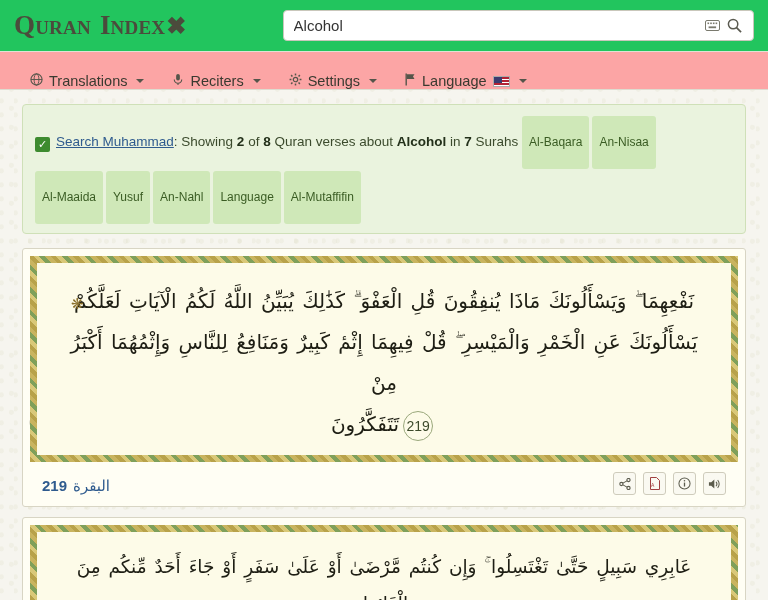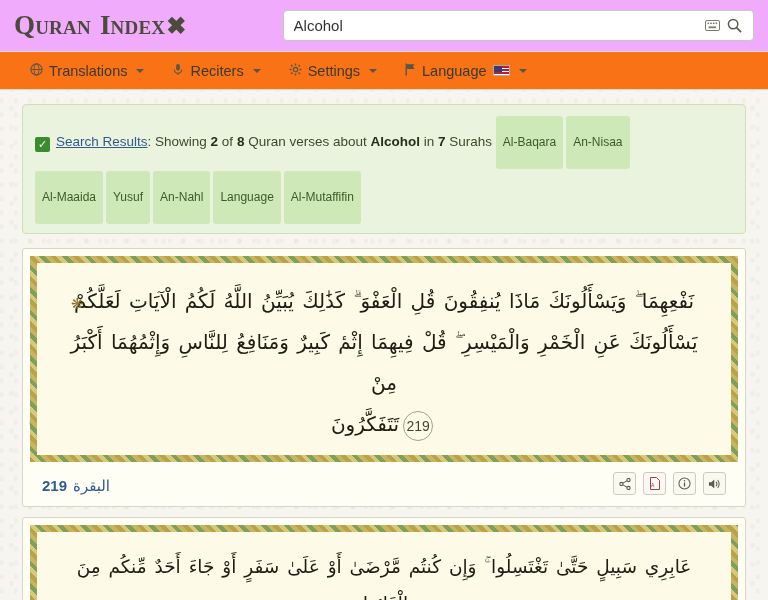--- a/index.html
+++ b/index.html
@@ -13,21 +13,21 @@
   body {
     background-image:
       radial-gradient(circle at 10% 20%, rgba(210,210,180,.18) 0 2px, transparent 3px),
       radial-gradient(circle at 60% 70%, rgba(210,210,180,.18) 0 2px, transparent 3px);
     background-size: 14px 14px, 19px 19px;
   }
 
   
   .header {
     height: 52px;
-    background: #f0abfc;
+    background: #22c55e;
     display: flex;
     align-items: center;
     padding: 11px 14px;
     border-bottom: 1px solid #e2e0d5;
   }
   .logo {
     font-family: "Liberation Serif", serif;
     font-size: 27px;
     font-weight: bold;
     color: #4b4b3c;
@@ -63,23 +63,23 @@
   .icon-btn {
     width: 22px; height: 20px;
     display: flex; align-items: center; justify-content: center;
     color: #7a7a6e;
     cursor: pointer;
   }
 
   
   .navbar {
     height: 38px;
-    background: #f97316;
-    display: flex;
-    align-items: center;
+    background: #fca5a5;
+    display: flex;
+    align-items: flex-end;
     padding: 0 30px;
     gap: 28px;
     border-bottom: 1px solid #dedcd0;
     font-size: 14.5px;
     color: #3a3a30;
   }
   .navitem {
     display: flex;
     align-items: center;
     gap: 6px;
@@ -323,21 +323,21 @@
         <path d="M2 1.2 H9.5 L8 3.6 L9.5 6 H2 Z" fill="#55554a"></path>
       </svg>
     </span>
     <span>Language</span>
     <span class="flagimg"></span>
     <span class="caret"></span>
   </div>
 </div>
 
 <div class="results-banner">
-  <span class="check">✓</span><a class="link">Search Results</a><span>: Showing </span><b>2</b><span> of </span><b>8</b><span> Quran verses about </span><b>Alcohol</b><span> in </span><b>7</b><span> Surahs</span>
+  <span class="check">✓</span><a class="link">Search Muhammad</a><span>: Showing </span><b>2</b><span> of </span><b>8</b><span> Quran verses about </span><b>Alcohol</b><span> in </span><b>7</b><span> Surahs</span>
   <span class="chip">Al-Baqara</span><span class="chip">An-Nisaa</span>
   <br>
   <span class="chip">Al-Maaida</span><span class="chip">Yusuf</span><span class="chip">An-Nahl</span><span class="chip">Language</span><span class="chip">Al-Mutaffifin</span>
 </div>
 
 <div class="card">
   <div class="scroll-dot" style="top:170px"></div>
   <div class="ornament">
     <span class="bismillah-mark">❋</span>
     <div class="arabic">

